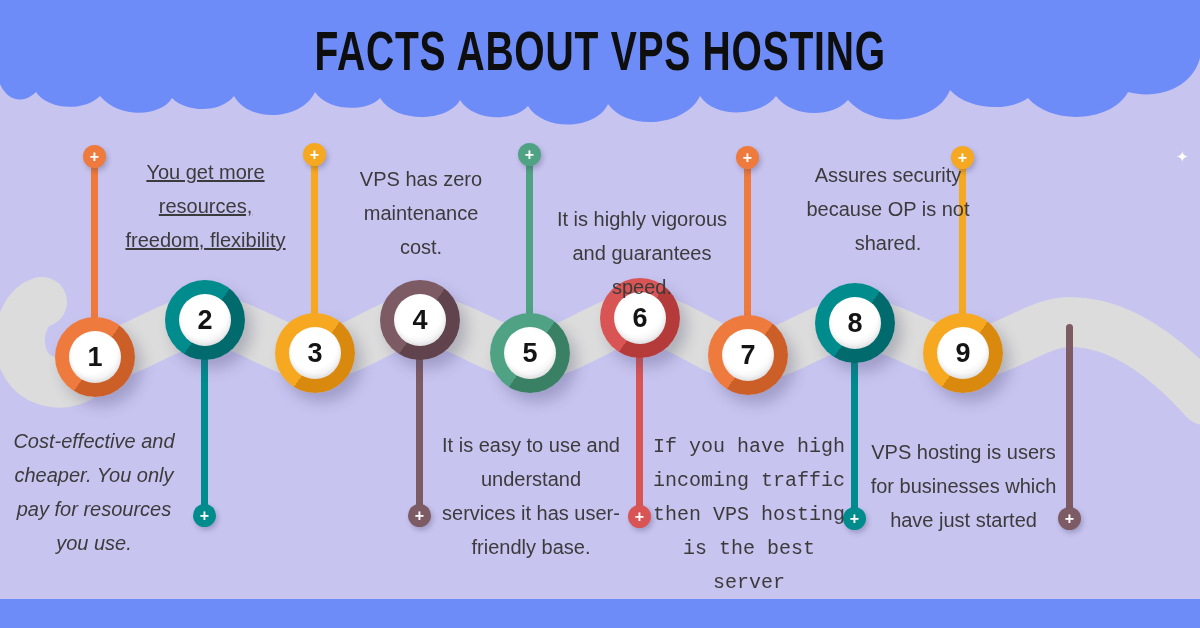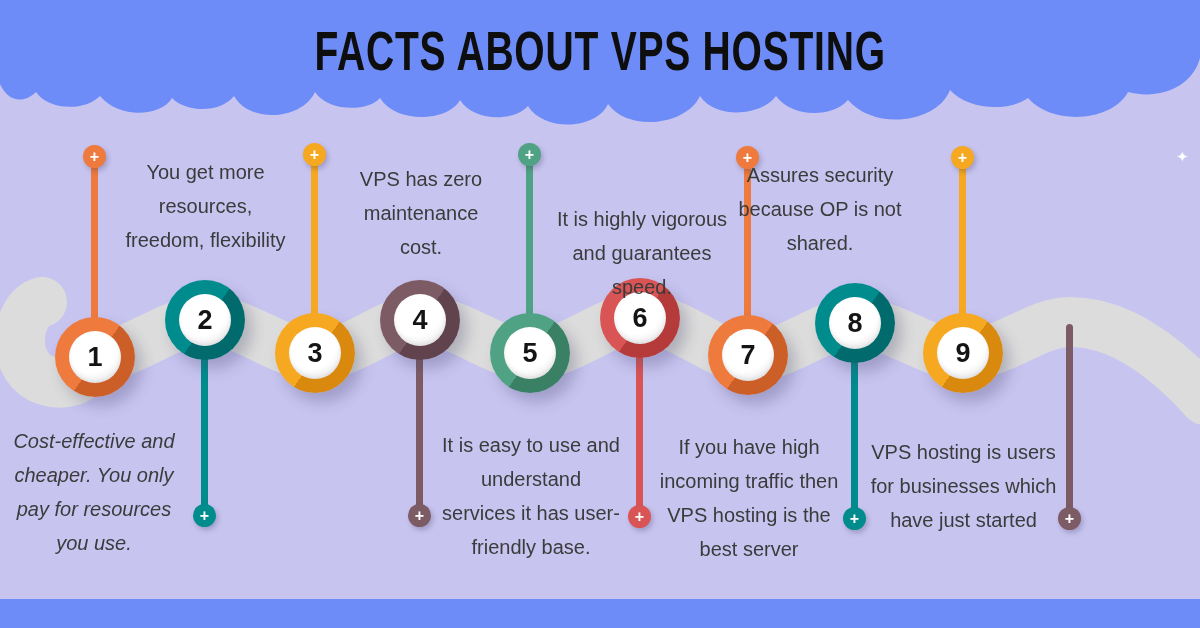--- a/index.html
+++ b/index.html
@@ -71,21 +71,21 @@
     </div>
     <div class="ftext" style="left:8px;top:424px;width:172px;font-style:italic;">Cost-effective and cheaper. You only pay for resources you use.</div>
   </div>
 
   <div class="fact" style="--accent: #008b8d; --accent-dark: #006a6c;">
     <div class="stem" style="left:201px;top:322px;height:192px;"></div>
     <div class="plusm" style="left:193px;top:504px;">+</div>
     <div class="ring" style="left:165px;top:280px;">
       <div class="inner">2</div>
     </div>
-    <div class="ftext" style="left:118px;top:155px;width:175px;">You get more resources, freedom, flexibility</div>
+    <div class="ftext" style="left:118px;top:155px;width:175px;text-decoration:underline;">You get more resources, freedom, flexibility</div>
   </div>
 
   <div class="fact" style="--accent: #f6a820; --accent-dark: #d8890e;">
     <div class="stem" style="left:311px;top:158px;height:198px;"></div>
     <div class="plusm" style="left:303px;top:143px;">+</div>
     <div class="ring" style="left:275px;top:313px;">
       <div class="inner">3</div>
     </div>
   </div>
 
@@ -115,30 +115,30 @@
     </div>
     <div class="ftext" style="left:540px;top:158px;width:204px;margin-top:44px;">It is highly vigorous and guarantees speed.</div>
   </div>
 
   <div class="fact" style="--accent: #ee7a3d; --accent-dark: #cc5f28;">
     <div class="stem" style="left:744px;top:161px;height:197px;"></div>
     <div class="plusm" style="left:736px;top:146px;">+</div>
     <div class="ring" style="left:708px;top:315px;">
       <div class="inner">7</div>
     </div>
-    <div class="ftext" style="left:652px;top:430px;width:194px;">If you have high incoming traffic then VPS hosting is the best server</div>
+    <div class="ftext" style="left:652px;top:430px;width:194px;font-family:Liberation Mono, monospace;">If you have high incoming traffic then VPS hosting is the best server</div>
   </div>
 
   <div class="fact" style="--accent: #008b8d; --accent-dark: #006a6c;">
     <div class="stem" style="left:851px;top:325px;height:194px;"></div>
     <div class="plusm" style="left:843px;top:507px;">+</div>
     <div class="ring" style="left:815px;top:283px;">
       <div class="inner">8</div>
     </div>
-    <div class="ftext" style="left:728px;top:158px;width:184px;">Assures security because OP is not shared.</div>
+    <div class="ftext" style="left:796px;top:158px;width:184px;">Assures security because OP is not shared.</div>
   </div>
 
   <div class="fact" style="--accent: #f6a820; --accent-dark: #d8890e;">
     <div class="stem" style="left:959px;top:160px;height:196px;"></div>
     <div class="plusm" style="left:951px;top:146px;">+</div>
     <div class="ring" style="left:923px;top:313px;">
       <div class="inner">9</div>
     </div>
     <div class="ftext" style="left:866px;top:435px;width:195px;">VPS hosting is users for businesses which have just started</div>
   </div>

